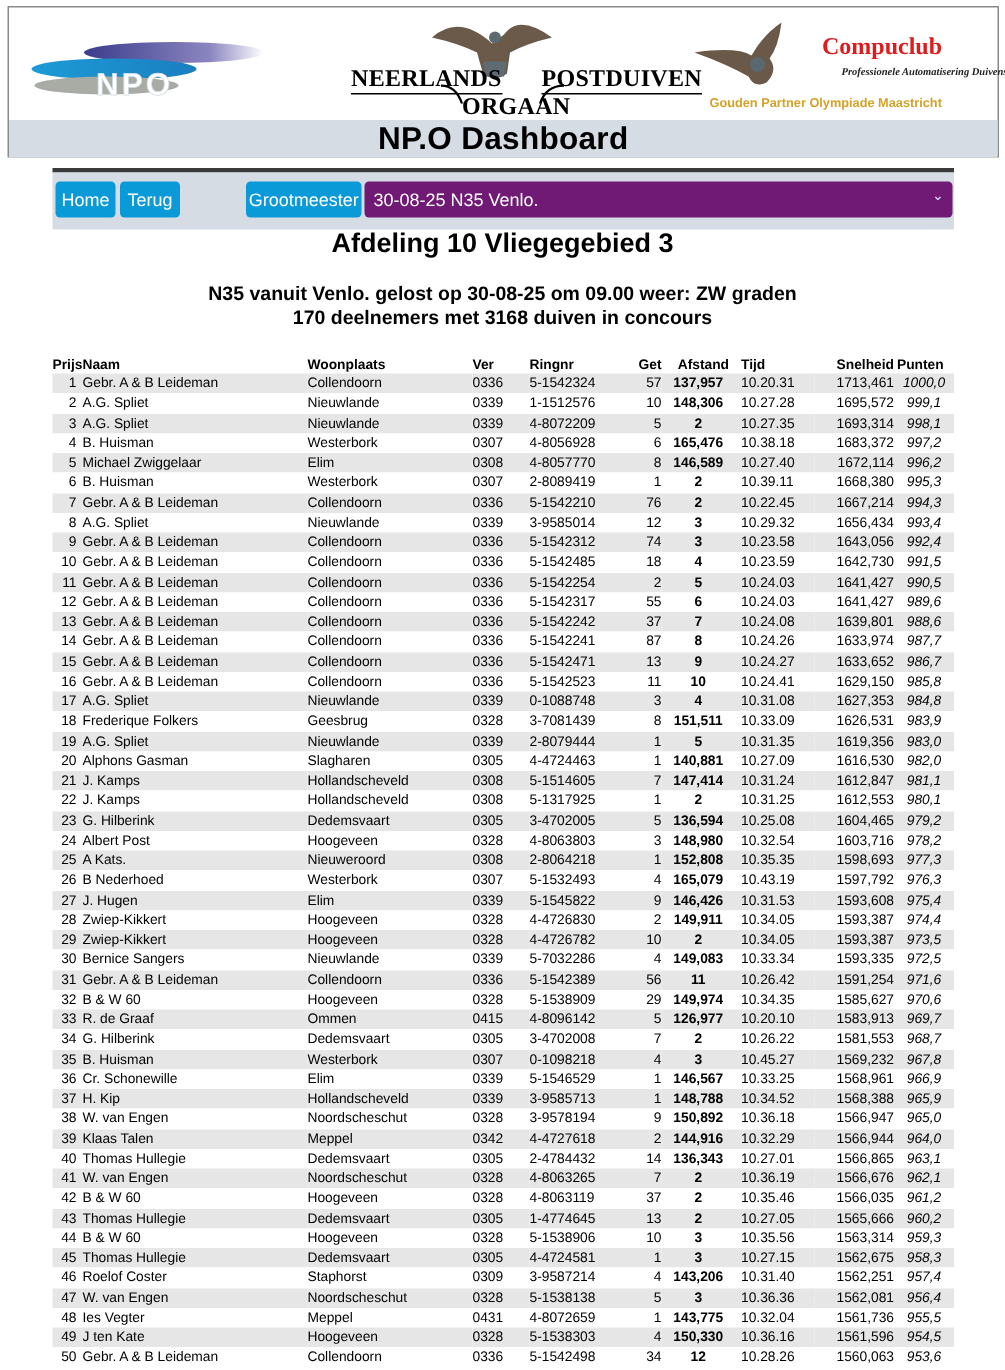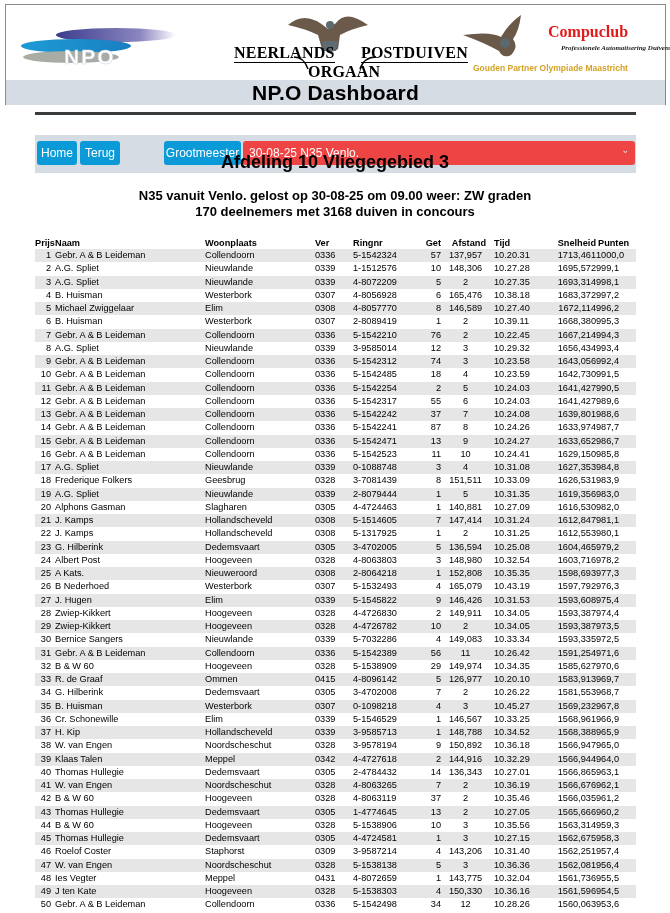--- a/index.html
+++ b/index.html
@@ -23,56 +23,56 @@
 
   .compu-logo { position: absolute; left: 455px; top: 8px; width: 205px; height: 66px; }
   .compu-name { position: absolute; left: 87px; top: 10px; font-family: "Liberation Serif", serif; font-weight: bold; font-size: 16px; color: #e01b1b; }
   .compu-sub { position: absolute; left: 68px; top: 31px; font-family: "Liberation Serif", serif; font-style: italic; font-weight: bold; font-size: 7px; color: #222; white-space: nowrap; margin-left: 32px; }
   .compu-gold { position: absolute; left: 12px; top: 50px; font-size: 8.5px; font-weight: bold; color: #d4a227; white-space: nowrap; }
 
   
   .separator { position: absolute; left: 35px; top: 112px; width: 601px; height: 3px; background: #3b3b3b; }
 
   
-  .toolbar { position: absolute; left: 35px; top: 115px; width: 601px; height: 38px; background: #d6dce3; margin-top: 20px; }
+  .toolbar { position: absolute; left: 35px; top: 115px; width: 601px; height: 38px; background: #d6dce3; }
   .btn { position: absolute; top: 6px; height: 24px; background: #0b9ad8; color: #fff; border-radius: 3px; font-size: 12px; display: flex; align-items: center; justify-content: center; cursor: pointer; }
   .btn-home { left: 2px; width: 40px; }
   .btn-terug { left: 45px; width: 40px; }
   .btn-groot { left: 129px; width: 77px; }
-  .select { position: absolute; left: 208px; top: 6px; width: 392px; height: 24px; background: #ef4444; color: #fff; border-radius: 3px; font-size: 12px; display: flex; align-items: center; padding-left: 6px; cursor: pointer; }
+  .select { position: absolute; left: 208px; top: 6px; width: 392px; height: 24px; background: #701a75; color: #fff; border-radius: 3px; font-size: 12px; display: flex; align-items: center; padding-left: 6px; cursor: pointer; }
   .select-chevron { position: absolute; right: 6px; top: 4px; font-size: 9px; color: #dceffa; }
 
   
   .h-afdeling { position: absolute; left: 0; top: 152px; width: 670px; text-align: center; font-size: 18px; font-weight: bold; }
   .h-sub { position: absolute; left: 0; top: 188px; width: 670px; text-align: center; font-size: 13px; font-weight: bold; line-height: 16px; }
 
   
   .results { position: absolute; left: 35px; top: 236px; width: 601px; border-collapse: collapse; font-size: 9.2px; }
   .results th { font-weight: bold; text-align: left; height: 13px; padding: 0; white-space: nowrap; }
   .results td { height: 13.25px; padding: 0; white-space: nowrap; line-height: 13px; }
   .results tbody tr:nth-child(odd) { background: #e6e6e6; }
   .results tbody tr:nth-child(even) { background: #ffffff; }
   .c-prijs { width: 20px; }
   .results td.c-prijs { text-align: right; padding-right: 4px; }
   .c-naam { width: 150px; }
   .c-woon { width: 110px; }
   .c-ver { width: 38px; }
   .c-ring { width: 55px; }
   .c-get { width: 33px; }
   .results td.c-get, .results th.c-get { text-align: right; }
-  .c-afst { width: 49px; }
+  .c-afst { width: 49px; font-weight: bold; }
   .results td.c-afst { text-align: center; }
   .results th.c-afst { text-align: right; padding-right: 4px; }
   .c-tijd { width: 53px; }
   .results td.c-tijd { padding-left: 4px; }
   .results th.c-tijd { padding-left: 4px; }
   .c-snel { width: 53px; }
   .results td.c-snel, .results th.c-snel { text-align: right; }
   .c-punt { width: 40px; }
-  .results td.c-punt { text-align: left; }
+  .results td.c-punt { text-align: center; font-style: italic; }
   .results th.c-punt { text-align: left; padding-left: 2px; }
 </style>
 </head>
 <body>
 
 <div class="banner">
   <div class="banner-logos">
 
     <div class="npo-logo">
       <svg width="180" height="50" viewBox="0 0 180 50">

